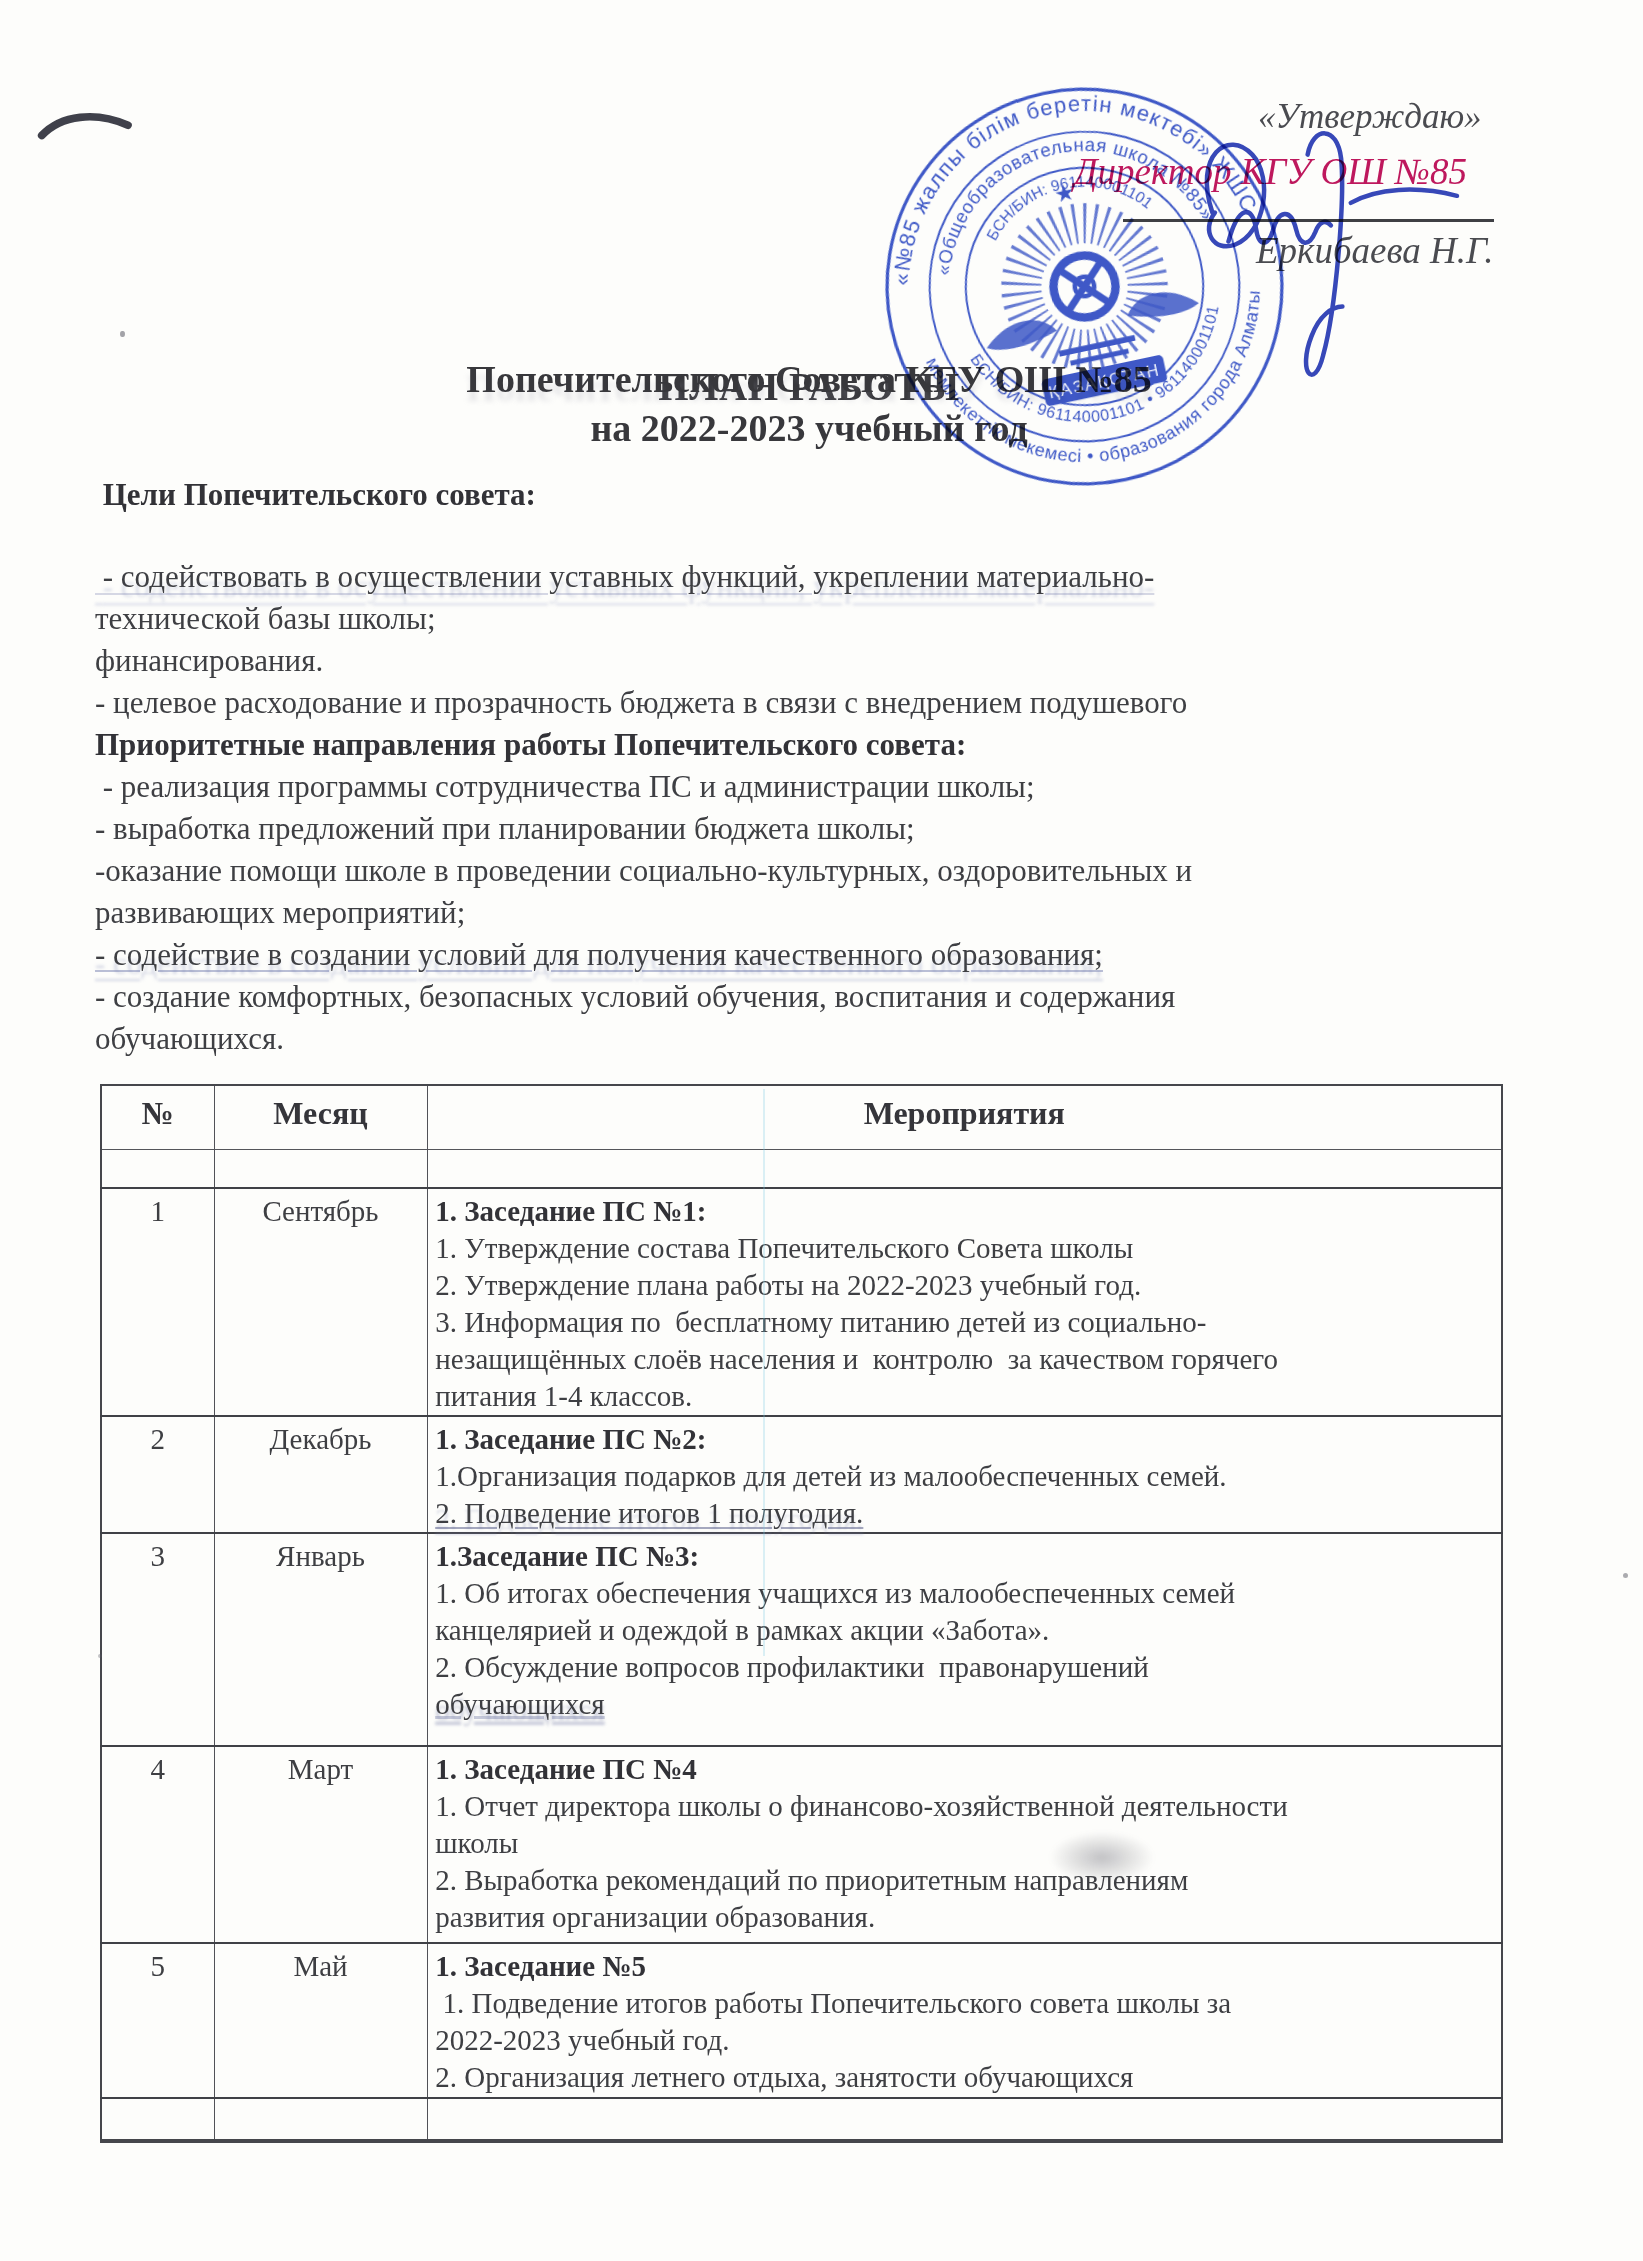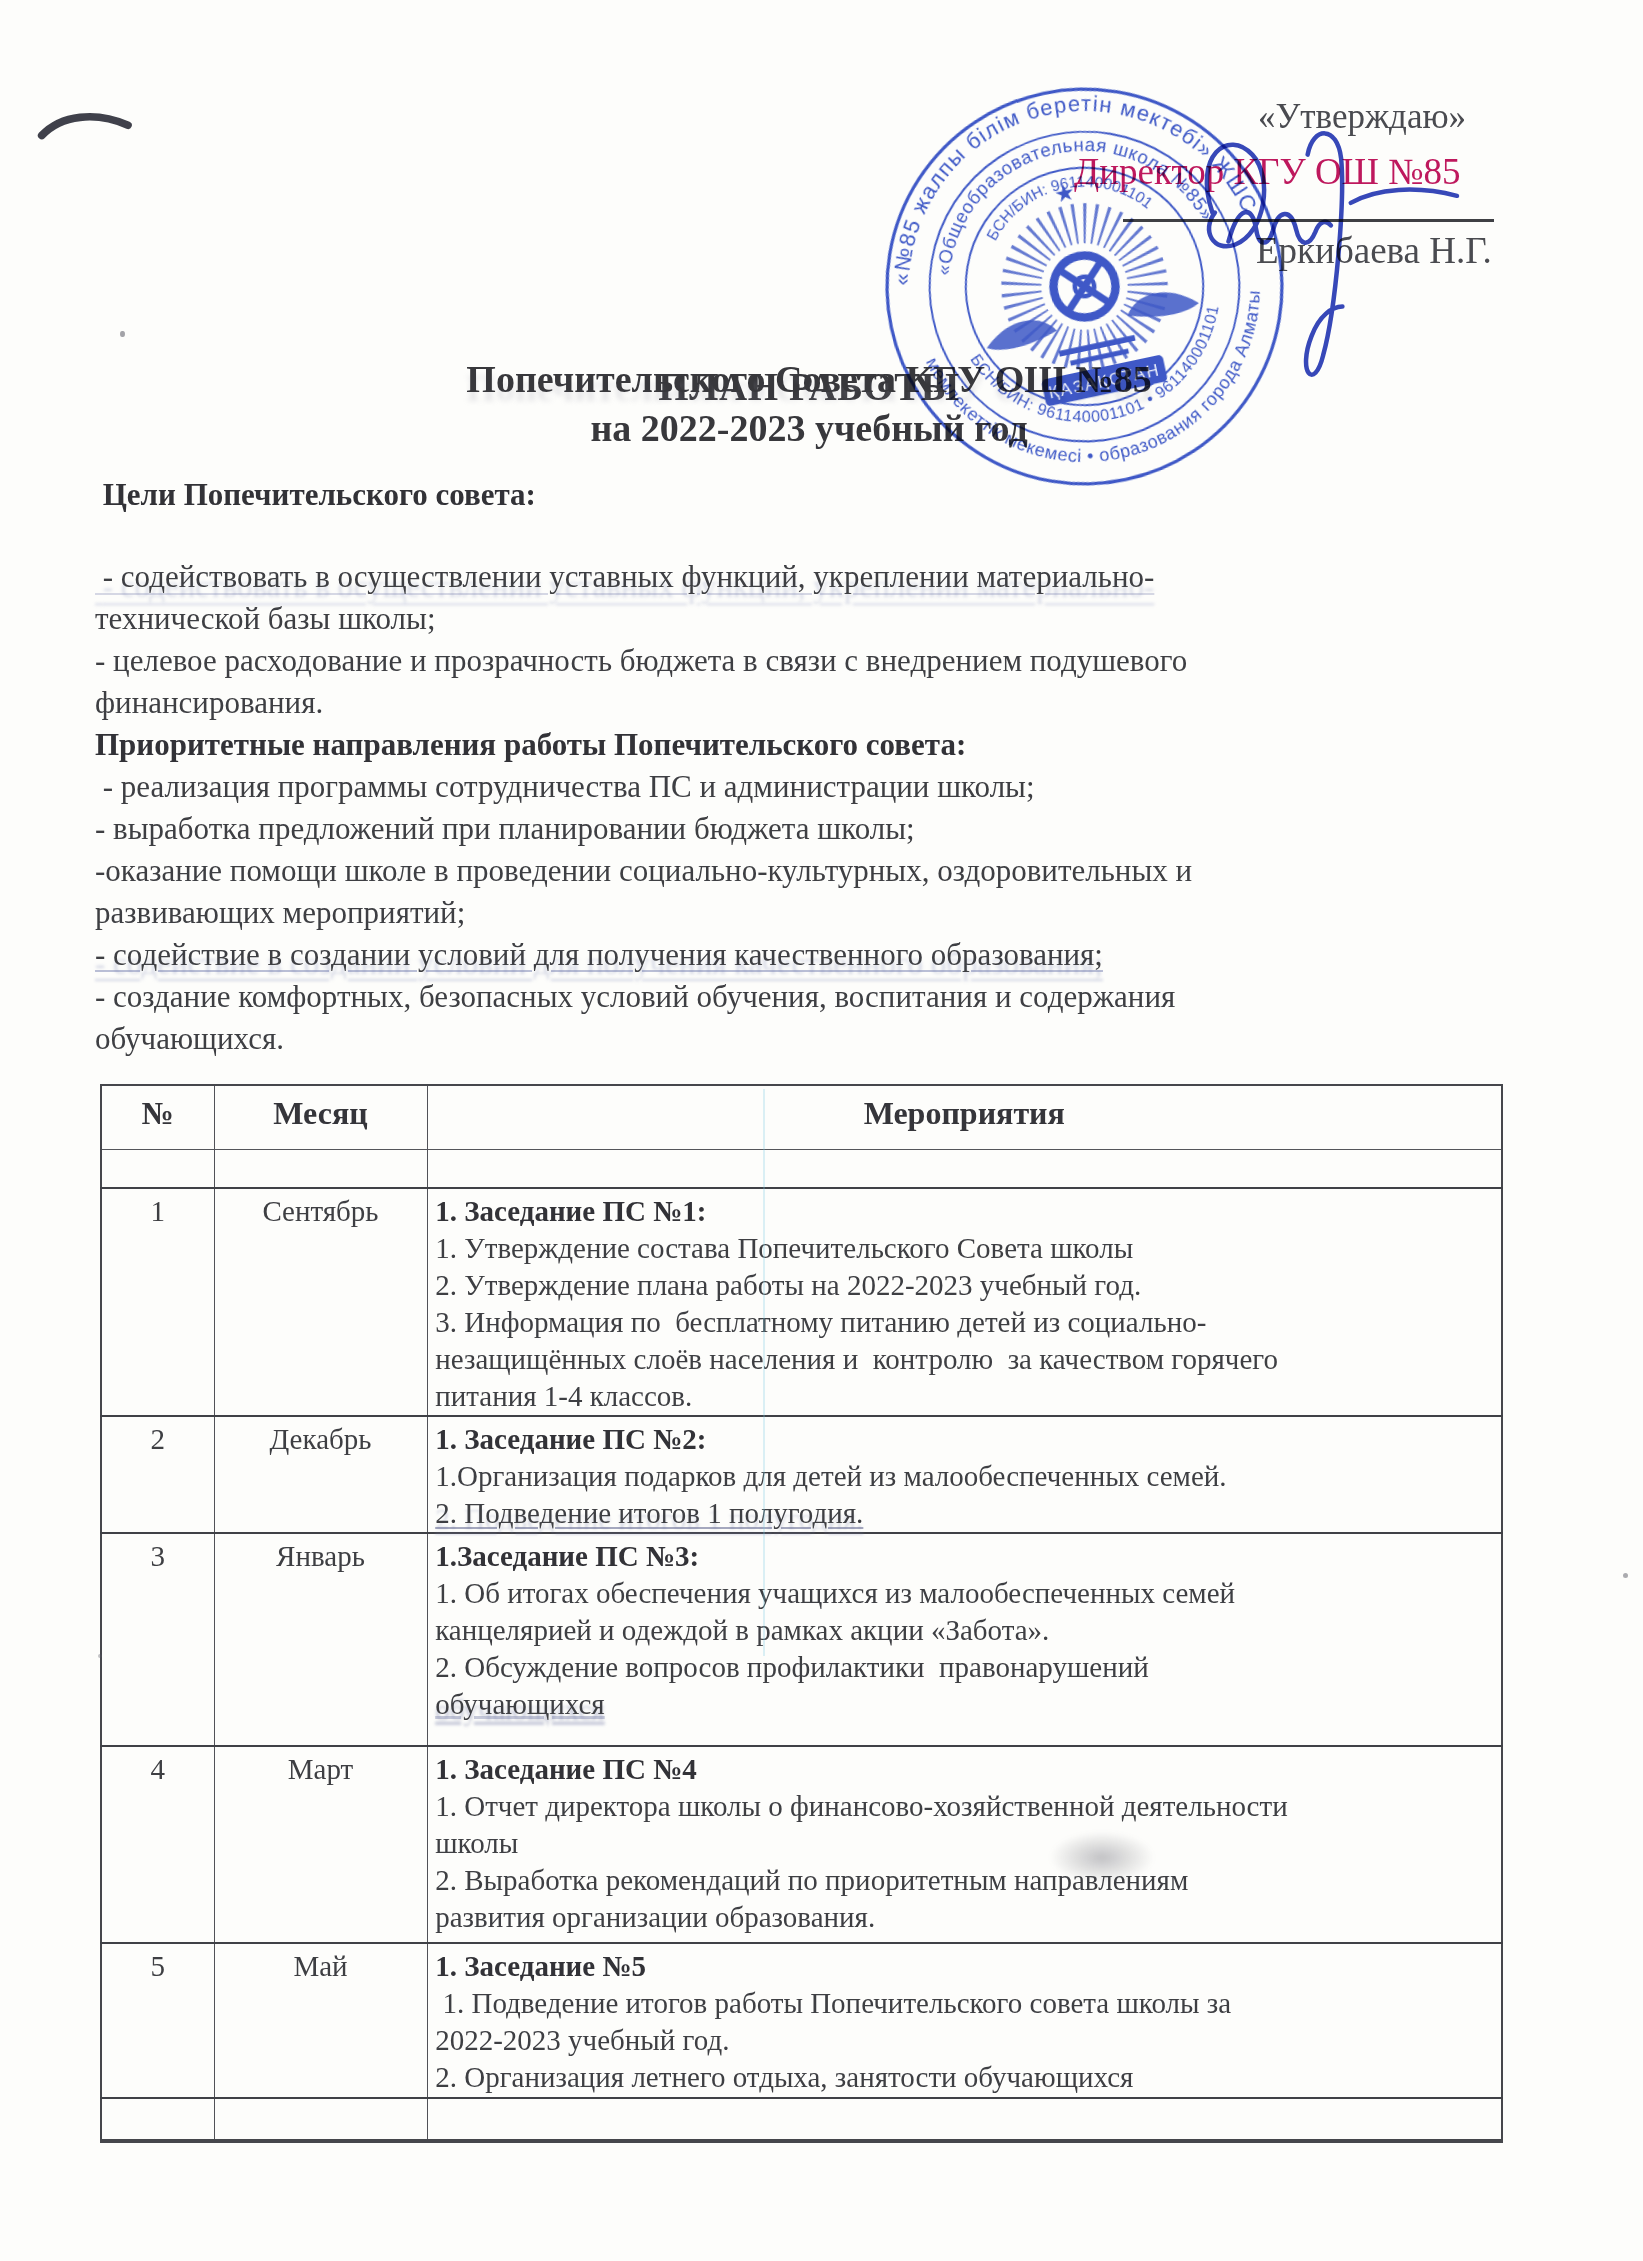--- a/index.html
+++ b/index.html
@@ -1,20 +1,20 @@
 <!DOCTYPE html>
 <html style="font-size:10.3px"><head>
 <meta charset="utf-8">
 <style>
   html,body{margin:0;padding:0;background:#9a9a9a;}
   .page{position:relative;width:1644px;height:2261px;background:#fdfdfb;overflow:hidden;
         font-family:"Liberation Serif", serif;color:#3e3f43;}
   .abs{position:absolute;}
   
-  .appr{color:#4a4b50;white-space:pre;}
+  .appr{color:#4a4b50;white-space:pre;font-style:italic;}
   .appr-utv{left:1258px;top:97px;font-size:35px;}
   .appr-dir{left:1074px;top:150px;font-size:37px;color:#be185d;}
   .appr-name{left:1256px;top:229px;font-size:37px;color:#4a4b50;}
   .sig-line{left:1123px;top:219px;width:371px;height:2.6px;background:#3f4044;}
   
   .t{font-weight:bold;text-align:center;color:#38383c;left:84px;width:1450px;}
   .t1{top:320px;font-size:39px;letter-spacing:0.6px;margin-top:44px;}
   .t2{top:357px;font-size:38px;text-shadow:0 9px 5.8px rgba(150,150,168,.22);}
   .t3{top:406px;font-size:38px;}
   
@@ -82,22 +82,22 @@
   </svg>
 
   <div class="abs t t1">ПЛАН РАБОТЫ</div>
   <div class="abs t t2">Попечительского Совета КГУ ОШ №85</div>
   <div class="abs t t3">на 2022-2023 учебный год</div>
 
   <div class="abs intro">
     <div class="iline b"> Цели Попечительского совета:</div>
     <div class="iline ghost1"> - содействовать в осуществлении уставных функций, укреплении материально-</div>
     <div class="iline">технической базы школы;</div>
+    <div class="iline">финансирования.</div>
     <div class="iline">- целевое расходование и прозрачность бюджета в связи с внедрением подушевого</div>
-    <div class="iline">финансирования.</div>
     <div class="iline b">Приоритетные направления работы Попечительского совета:</div>
     <div class="iline"> - реализация программы сотрудничества ПС и администрации школы;</div>
     <div class="iline">- выработка предложений при планировании бюджета школы;</div>
     <div class="iline">-оказание помощи школе в проведении социально-культурных, оздоровительных и</div>
     <div class="iline">развивающих мероприятий;</div>
     <div class="iline ghost2">- содействие в создании условий для получения качественного образования;</div>
     <div class="iline">- создание комфортных, безопасных условий обучения, воспитания и содержания</div>
     <div class="iline">обучающихся.</div>
   </div>
 

